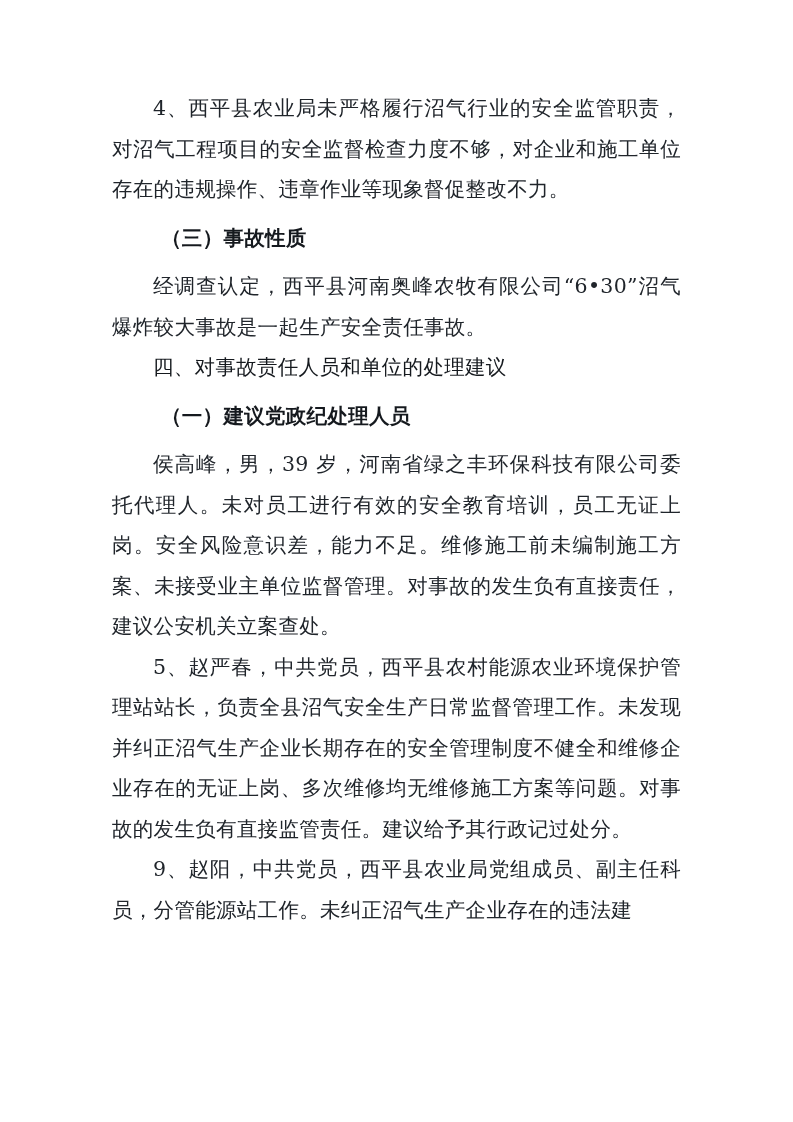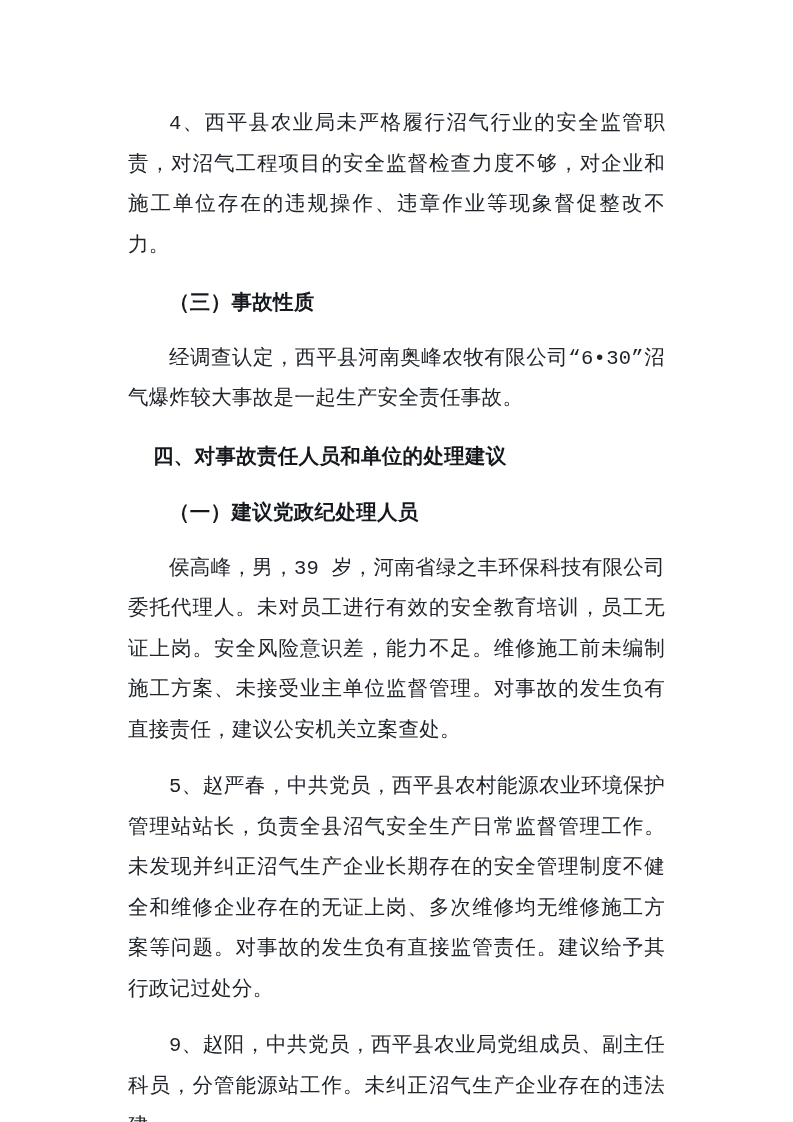--- a/index.html
+++ b/index.html
@@ -23,36 +23,35 @@
     background: #ffffff;
   }
   .doc-body {
     font-size: 20.5px;
     line-height: 40.5px;
     color: #20252b;
     text-align: justify;
     text-justify: inter-ideograph;
   }
   p.para {
-    margin: 16px;
+    margin: 0;
     text-indent: 2em;
     letter-spacing: 0.3px;
-    font-family: Liberation Mono, monospace;
   }
   p.heading {
-    margin: 16px;
+    margin: 8px;
     text-indent: 2em;
     font-weight: bold;
     letter-spacing: 0.3px;
     color: #15191e;
   }
   p.heading-main {
     margin: 0;
     text-indent: 2em;
-    font-weight: bold;
+    font-weight: normal;
     letter-spacing: 0.3px;
     color: #15191e;
   }
 </style>
 </head>
 <body>
 
 <div class="page">
   <div class="doc-body">
 

